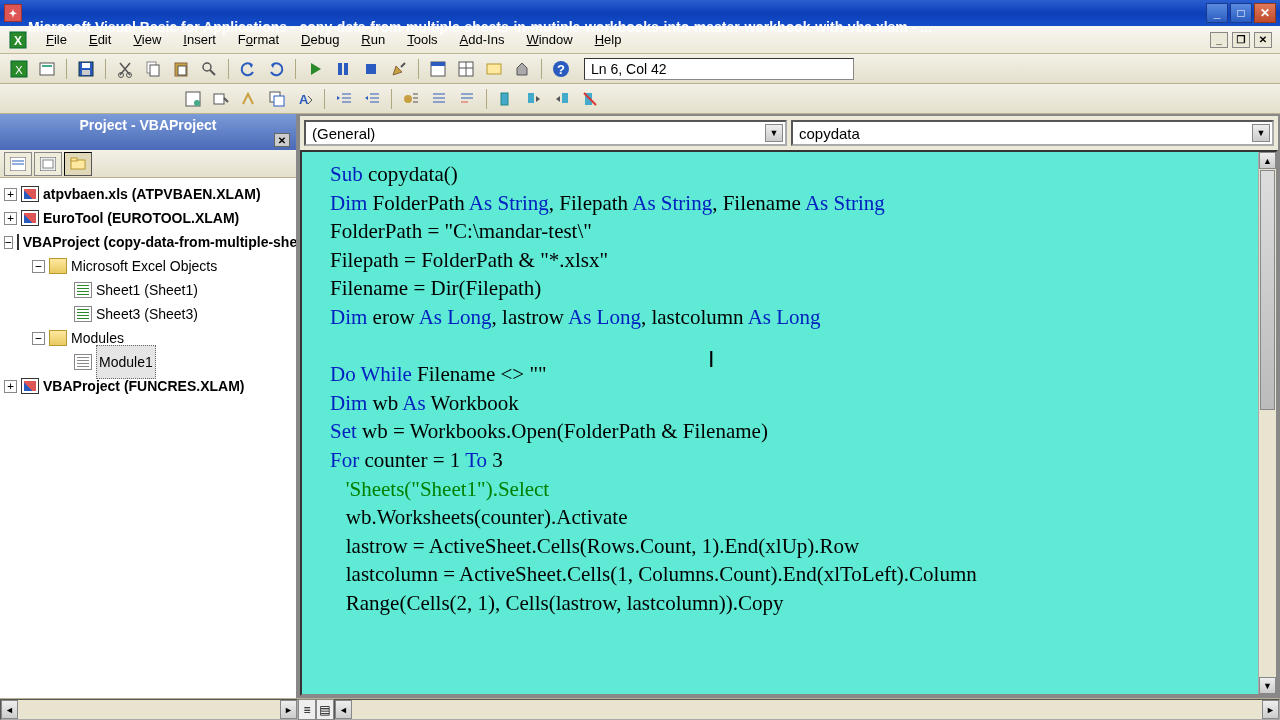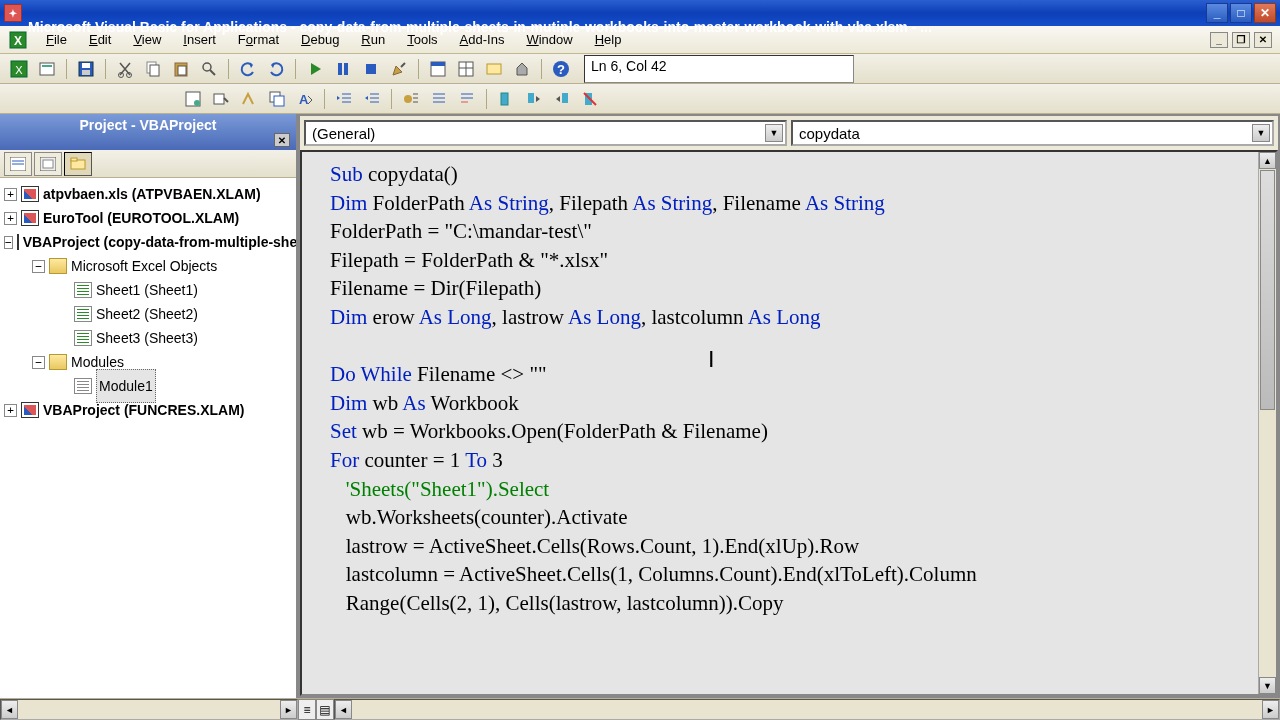--- a/index.html
+++ b/index.html
@@ -16,21 +16,21 @@
 .menubar .glyph { width: 20px; height: 20px; display: inline-block; margin-right: 6px; }
 .menu-item { padding: 4px 10px; cursor: default; font-size: 13px; }
 .menu-item .ul { text-decoration: underline; }
 .menubar .spacer { flex: 1; }
 .mdi-btn { width: 18px; height: 16px; background: #ece9d8; border: 1px solid #888; margin-left: 2px; display: flex; align-items: center; justify-content: center; font-size: 10px; font-weight: bold; }
 
 .toolbar { height: 30px; background: linear-gradient(#f3f0e7,#e4e0cc); border-bottom: 1px solid #b8b090; display: flex; align-items: center; padding: 0 6px; gap: 2px; }
 .toolbar2 { height: 30px; background: linear-gradient(#f3f0e7,#e4e0cc); border-bottom: 1px solid #b8b090; display: flex; align-items: center; padding-left: 180px; gap: 2px; }
 .tbtn { width: 26px; height: 24px; display: flex; align-items: center; justify-content: center; border: 1px solid transparent; }
 .tsep { width: 1px; height: 20px; background: #b0a880; margin: 0 4px; }
-.cursor-box { flex: 0 0 270px; height: 28px; background: white; border: 1px inset #888; padding: 2px 6px; font-size: 14px; margin-left: 8px; }
+.cursor-box { flex: 0 0 270px; height: 22px; background: white; border: 1px inset #888; padding: 2px 6px; font-size: 14px; margin-left: 8px; }
 
 .main { display: flex; height: calc(720px - 26px - 28px - 30px - 30px - 22px); }
 .project-panel { width: 298px; background: #fff; border-right: 2px solid #888; display: flex; flex-direction: column; }
 .panel-title { background: linear-gradient(#7a9ad8,#4a6ab8); color: white; font-weight: bold; padding: 3px 6px; font-size: 14px; display: flex; align-items: center; flex-direction: column; }
 .panel-title .close-x { margin-left: auto; width: 16px; height: 14px; background: #ccc; border: 1px solid #666; color: black; display: flex; align-items: center; justify-content: center; font-size: 10px; }
 .panel-toolbar { height: 28px; background: linear-gradient(#f3f0e7,#e4e0cc); border-bottom: 1px solid #b8b090; display: flex; align-items: center; padding: 0 4px; gap: 2px; }
 .panel-tbtn { width: 28px; height: 24px; border: 1px solid #888; background: #f0ecdc; display: flex; align-items: center; justify-content: center; }
 .panel-tbtn.active { border: 1px inset #555; background: #e0d8b8; }
 
 .tree { flex: 1; overflow: auto; padding: 4px 2px; font-size: 14px; background: white; }
@@ -45,21 +45,21 @@
 .mod-ico { background: white; border: 1px solid #888; position: relative; }
 .mod-ico::after { content:""; position:absolute; left:2px; top:2px; right:2px; bottom:2px; background: repeating-linear-gradient(#888 0 1px, transparent 1px 3px); }
 .selected-node { background: #e5e5e5; border: 1px dotted #666; padding: 8px 2px; }
 .tree .bold { font-weight: bold; }
 
 .code-area { flex: 1; display: flex; flex-direction: column; background: #888; padding: 2px; }
 .code-dropdowns { display: flex; gap: 4px; padding: 4px; background: #ece9d8; }
 .dd { flex: 1; height: 26px; background: white; border: 2px inset #aaa; display: flex; align-items: center; padding: 0 6px; font-size: 15px; position: relative; }
 .dd .arrow { position: absolute; right: 2px; top: 2px; bottom: 2px; width: 18px; background: linear-gradient(#eee,#ccc); border: 1px solid #888; display: flex; align-items: center; justify-content: center; font-size: 9px; }
 
-.code-window { flex: 1; background: #e5e5e5; border: 2px inset #888; position: relative; overflow: hidden; display: flex; }
+.code-window { flex: 1; background: #5eead4; border: 2px inset #888; position: relative; overflow: hidden; display: flex; }
 .code-content { flex: 1; padding: 8px 28px; font-family: "Times New Roman", serif; font-size: 21px; line-height: 28.6px; overflow: auto; white-space: pre; }
 .code-content .kw { color: #0020c0; }
 .code-content .cm { color: #008000; }
 .code-scroll-v { width: 18px; background: #e8e4d0; border-left: 1px solid #aaa; position: relative; }
 .code-scroll-v .thumb { position: absolute; top: 18px; left: 1px; right: 1px; height: 240px; background: linear-gradient(#ddd,#bbb); border: 1px solid #888; }
 .code-scroll-v .sbtn { position: absolute; left: 0; right: 0; height: 17px; background: linear-gradient(#eee,#ccc); border: 1px solid #888; display:flex; align-items:center; justify-content:center; font-size:9px; }
 .code-scroll-v .sbtn.up { top: 0; }
 .code-scroll-v .sbtn.down { bottom: 0; }
 .ibeam { position:absolute; left:406px; top:195px; font-family: serif; font-size: 22px; color: #000; pointer-events: none; }
 
@@ -369,24 +369,20 @@
           <span class="bold">VBAProject (copy-data-from-multiple-sheets...)</span>
         </div>
       <div class="tree-row" style="padding-left:30px">
           <span class="expander">−</span>
           <span class="tree-icon folder-ico"></span>
           <span>Microsoft Excel Objects</span>
         </div>
       <div class="tree-row" style="padding-left:72px">
           <span class="tree-icon sheet-ico"></span>
           <span>Sheet1 (Sheet1)</span>
-        </div>
-      <div class="tree-row" style="padding-left:72px">
-          <span class="tree-icon sheet-ico"></span>
-          <span>Sheet2 (Sheet2)</span>
         </div>
       <div class="tree-row" style="padding-left:72px">
           <span class="tree-icon sheet-ico"></span>
           <span>Sheet3 (Sheet3)</span>
         </div>
       <div class="tree-row" style="padding-left:30px">
           <span class="expander">−</span>
           <span class="tree-icon folder-ico"></span>
           <span>Modules</span>
         </div>

